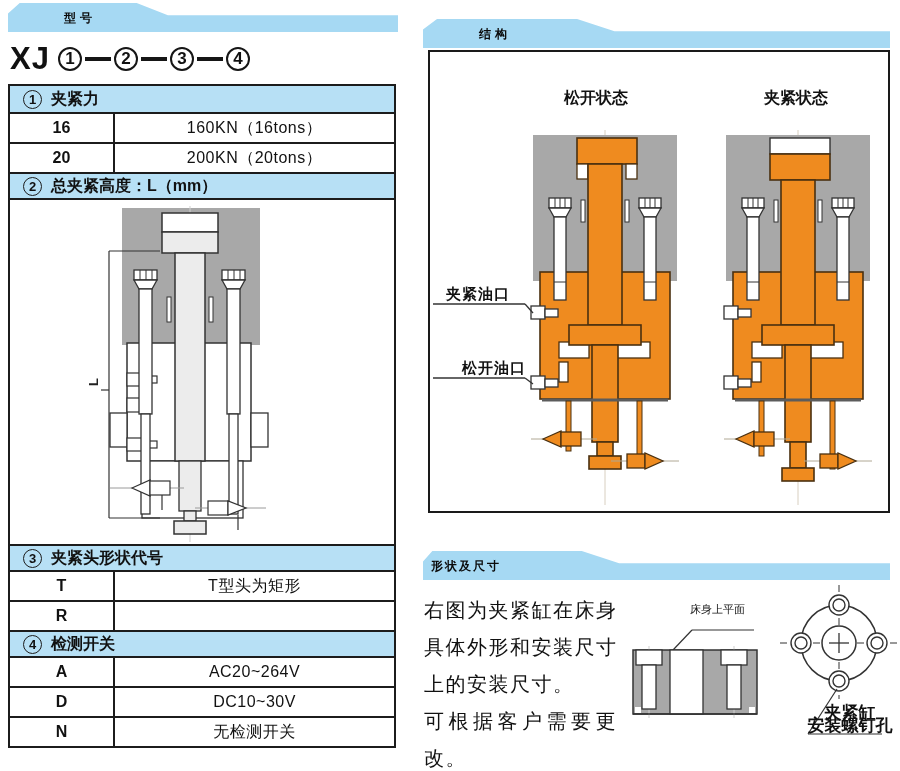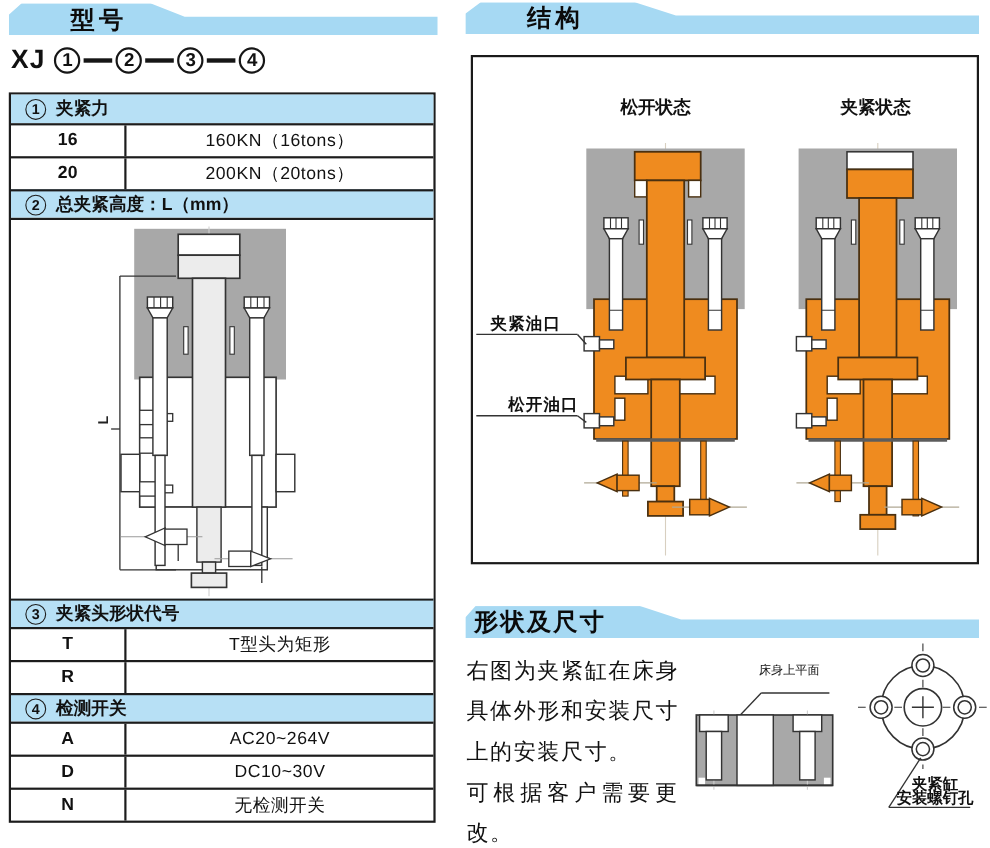--- a/index.html
+++ b/index.html
@@ -3,32 +3,32 @@
 <meta charset="utf-8">
 <style>
   * { margin:0; padding:0; box-sizing:border-box; }
   body { background:#fff; font-family:"Liberation Sans","DejaVu Sans",sans-serif; color:#111; }
   .page { position:relative; width:900px; height:771px; background:#fff; overflow:hidden; }
 
   
   .banner { position:absolute; height:29px; background:#a6d9f3;
             clip-path: polygon(0 36%, 3% 0, 33% 0, 41% 42%, 100% 42%, 100% 100%, 0 100%);
             display:flex; align-items:center; }
-  .banner .btxt { font-weight:bold; font-size:22px; letter-spacing:4px; color:#0b0b0b; line-height:1; }
+  .banner .btxt { font-weight:bold; font-size:12px; letter-spacing:4px; color:#0b0b0b; line-height:1; }
   .banner-model { left:8px; top:3px; width:390px; }
   .banner-model .btxt { padding-left:56px; }
-  .banner-structure { left:423px; top:2px; width:467px; }
+  .banner-structure { left:423px; top:19px; width:467px; }
   .banner-structure .btxt { padding-left:56px; }
   .banner-shape { left:423px; top:551px; width:467px;
             clip-path: polygon(0 36%, 2% 0, 34% 0, 42% 42%, 100% 42%, 100% 100%, 0 100%); }
   .banner-shape .btxt { padding-left:8px; letter-spacing:2px; }
 
   
   .model-code { position:absolute; left:10px; top:41px; display:flex; align-items:center; }
-  .model-prefix { font-size:24px; font-weight:bold; letter-spacing:1px; margin-right:8px; }
+  .model-prefix { font-size:31px; font-weight:bold; letter-spacing:1px; margin-right:8px; }
   .mc-circle { width:24px; height:24px; border:2px solid #161616; border-radius:50%;
                display:flex; align-items:center; justify-content:center;
                font-size:17px; font-weight:bold; background:#fff; }
   .mc-dash { width:26px; height:4px; background:#161616; margin:0 3px; }
 
   
   .tbl { position:absolute; left:8px; top:84px; width:388px; border:2px solid #1c1c1c; background:#fff; }
   .sec-h { height:26px; background:#b7e0f5; display:flex; align-items:center;
            padding-left:13px; gap:9px; font-weight:bold; font-size:16px; }
   .sec-h + .sec-h, .trow + .sec-h, .draw + .sec-h { border-top:2px solid #1c1c1c; }
@@ -48,21 +48,21 @@
   .port-label { position:absolute; font-size:15px; font-weight:bold; letter-spacing:1px; }
   .port-clamp   { left:16px; top:233px; }
   .port-release { left:16px; top:307px;margin-left:16px; }
   .svg-abs { position:absolute; }
 
   
   .shape-text { position:absolute; left:424px; top:592px; width:206px; }
   .shape-text div { font-size:20px; font-weight:normal; line-height:37px; letter-spacing:1.5px; white-space:nowrap; }
   .bed-label { position:absolute; left:690px; top:602px; font-size:11px; font-weight:normal; }
   .hole-label { position:absolute; left:800px; top:706px; width:100px; text-align:center;
-                font-size:14px; font-weight:bold; line-height:13px; }
+                font-size:17px; font-weight:bold; line-height:13px; }
 </style>
 </head>
 <body>
 
 <div class="page">
 
   <div class="banner banner-model">
     <span class="btxt">型号</span>
   </div>
 

